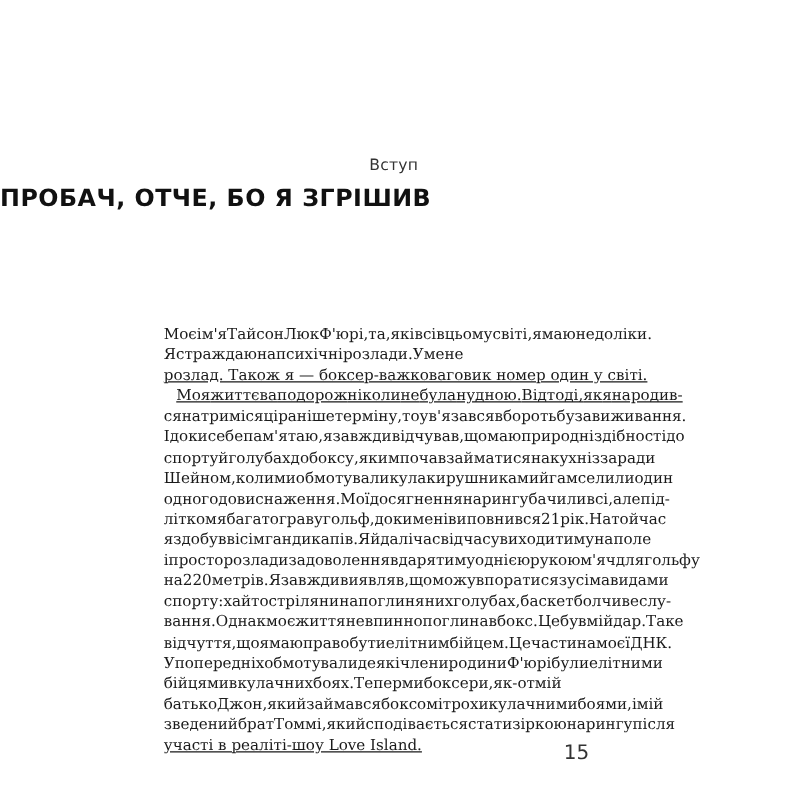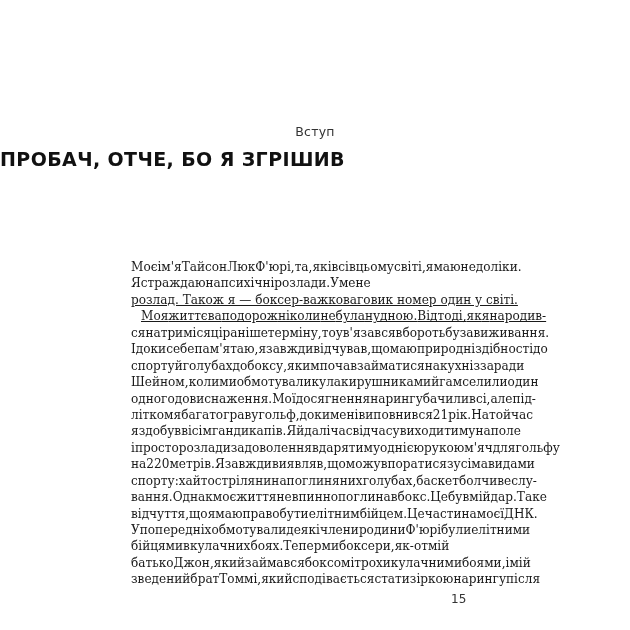--- a/index.html
+++ b/index.html
@@ -19,21 +19,21 @@
     position: absolute; left: 131px; top: 259px; width: 359px;
     font-family: "DejaVu Serif", serif; font-size: 12.1px; line-height: 16.45px;
     color: #1a1a1a;
   }
   .line { white-space: nowrap; height: 16.45px; display: flex; justify-content: flex-start; }
   .line.last { justify-content: flex-start; text-decoration: underline; }
   .line.indent { padding-left: 10px; text-decoration: underline; }
   .line span.w { display: inline-block; }
   .page-number {
     position: absolute; left: 451px; top: 592px;
-    font-family: "DejaVu Sans", sans-serif; font-size: 12px; color: #333;
+    font-family: "DejaVu Sans", sans-serif; font-size: 16px; color: #333;
   }
 </style>
 </head>
 <body>
 
 <div class="page">
   <div class="chapter-label">Вступ</div>
   <div class="chapter-title">ПРОБАЧ, ОТЧЕ, БО Я ЗГРІШИВ</div>
 
   <div class="body-text" id="body-text">
@@ -280,16 +280,17 @@
         <span class="w">брат</span>
         <span class="w">Томмі,</span>
         <span class="w">який</span>
         <span class="w">сподівається</span>
         <span class="w">стати</span>
         <span class="w">зіркою</span>
         <span class="w">на</span>
         <span class="w">рингу</span>
         <span class="w">після</span>
       </div>
+      <div class="line last">участі в реаліті-шоу Love Island.</div>
     </div>
 
   <div class="page-number">15</div>
 </div>
 
 </body></html>

